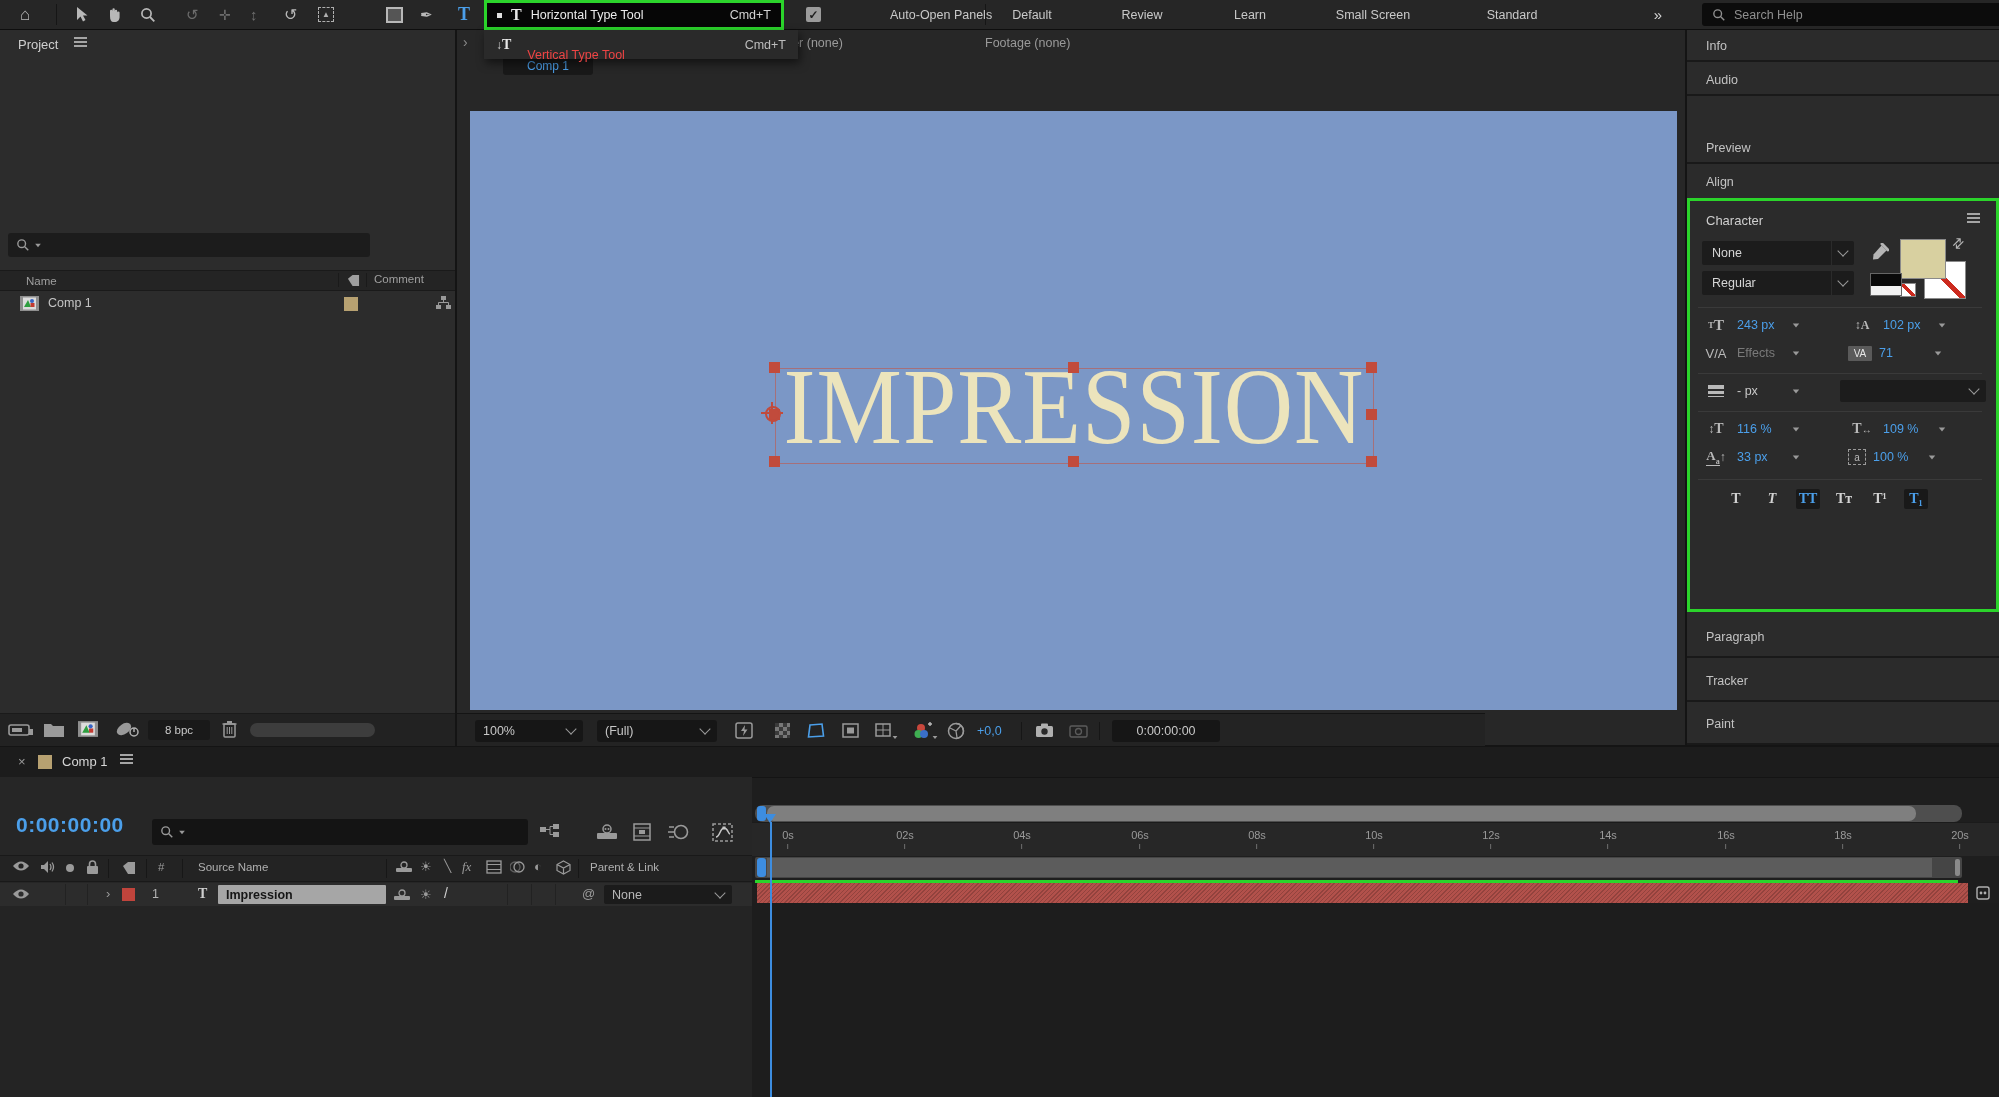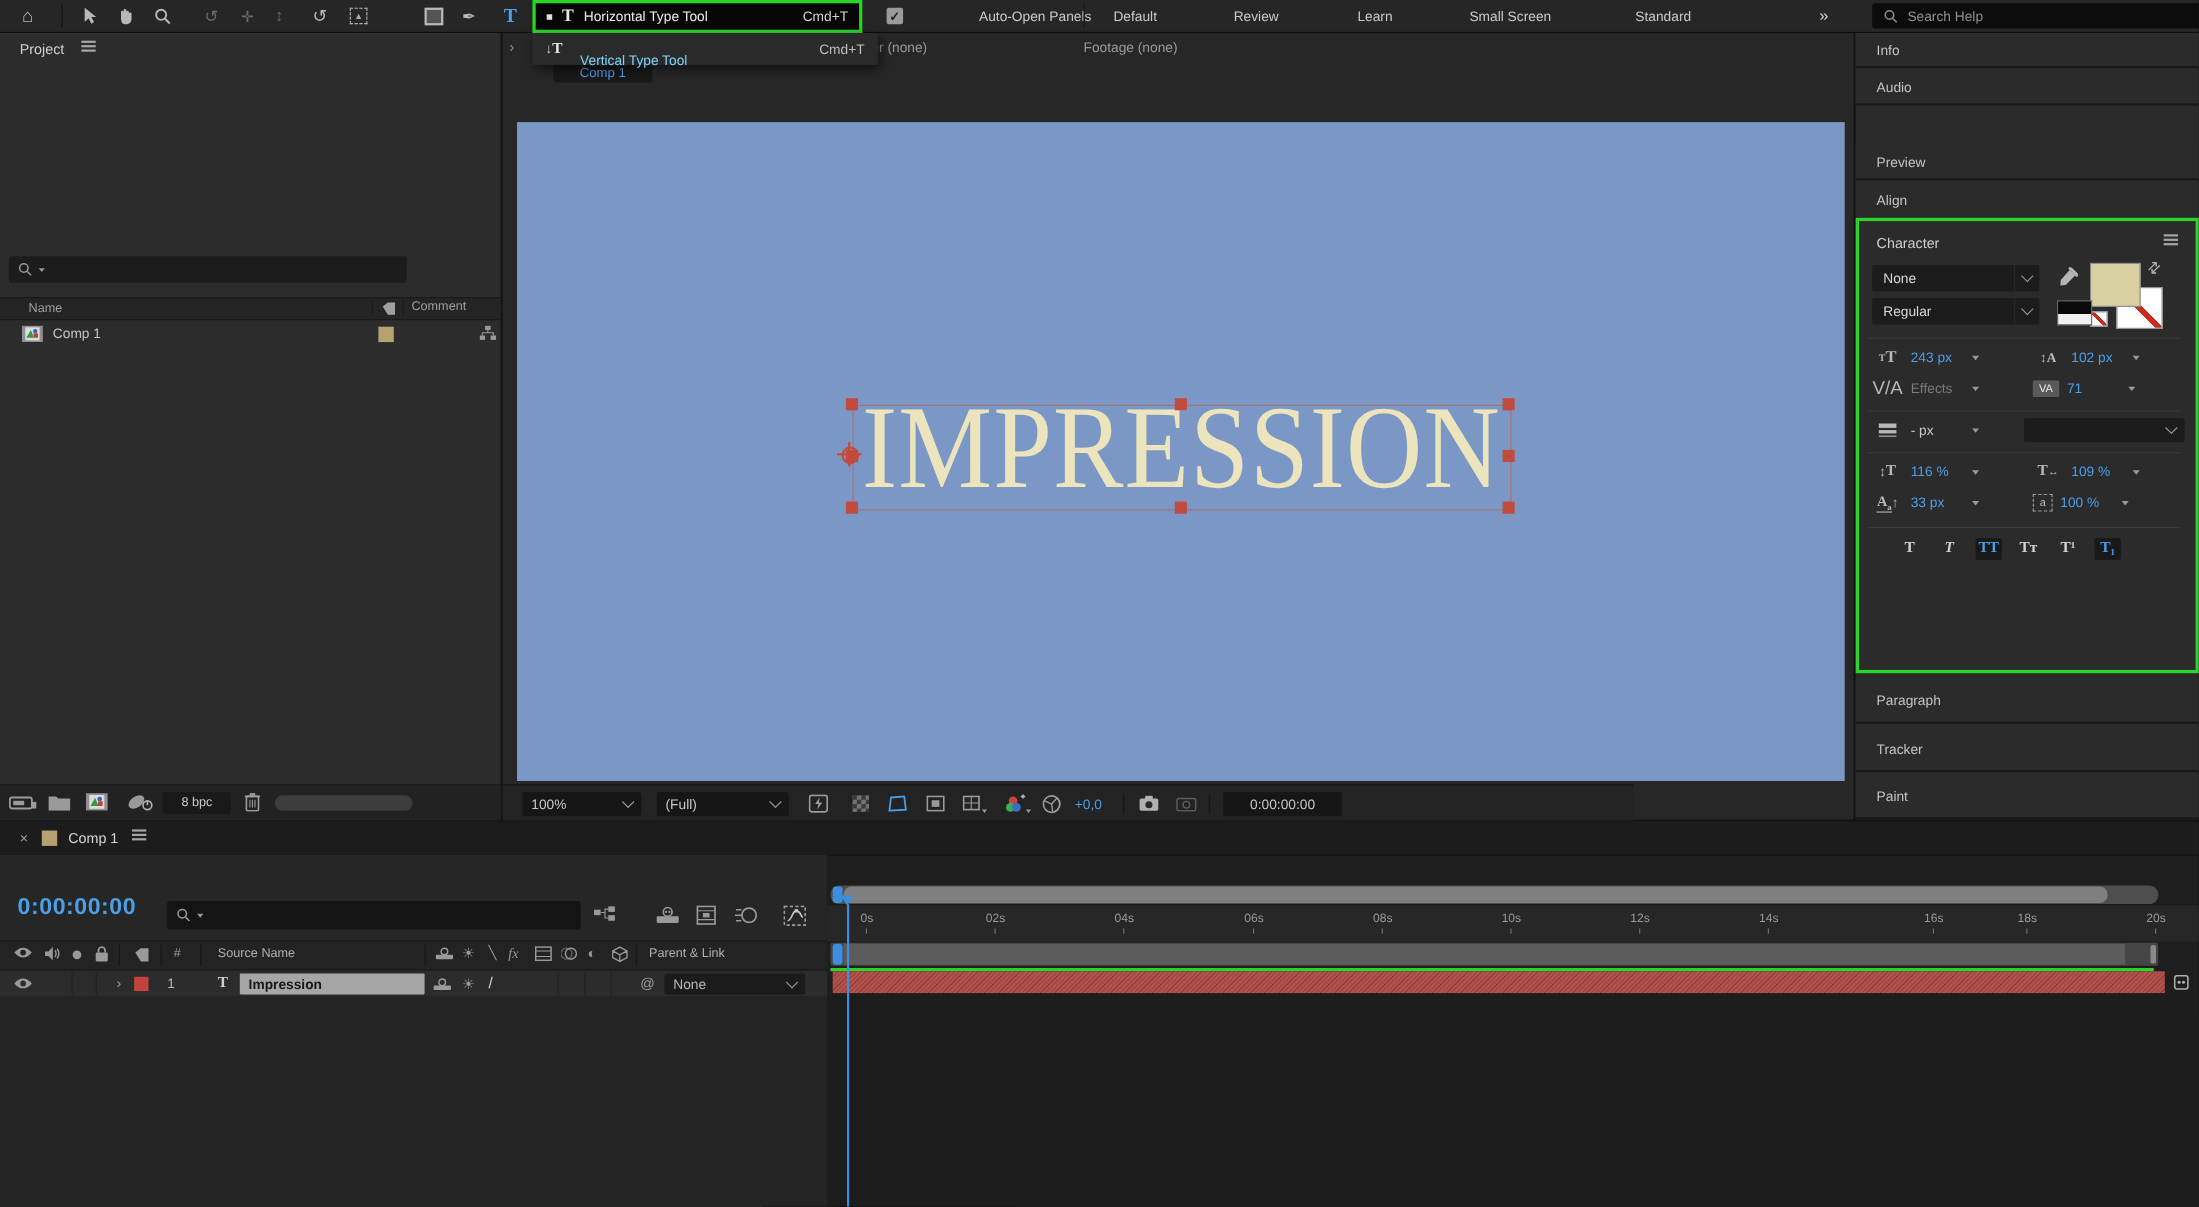--- a/index.html
+++ b/index.html
@@ -21,21 +21,21 @@
   .tool.dim{color:#6c6c6c;}
   .tsep{position:absolute;top:4px;width:1px;height:21px;background:#161616;}
   #tool-menu{left:484px;top:0;width:300px;z-index:60;}
   #menu-row1{height:24px;background:#060606;border:3px solid #2bd42b;display:flex;align-items:center;padding:0 10px;}
   #menu-row1 .bullet{width:5px;height:5px;background:#e0e0e0;margin-right:9px;}
   .menu-T{font-family:"Liberation Serif",serif;font-weight:bold;font-size:16px;color:#e8e8e8;margin-right:9px;}
   #menu-row1 .lbl{flex:1;color:#ececec;}
   #menu-row1 .sc{color:#d2d2d2;}
   #menu-row2{width:290px;height:29px;background:#2a2a2a;display:flex;align-items:center;padding:0 12px;
              box-shadow:2px 4px 10px rgba(0,0,0,.55);}
-  #menu-row2 .lbl{flex:1;color:#7dd3fc;margin-top:20px;}
+  #menu-row2 .lbl{flex:1;color:#ef4444;margin-top:20px;}
   #menu-row2 .sc{color:#bdbdbd;}
   .downT{font-size:12px;color:#cfcfcf;margin-right:7px;}
   #chk{left:806px;top:7px;width:15px;height:15px;background:#9b9b9b;border-radius:2px;
        color:#1e1e1e;font-size:12px;font-weight:bold;display:flex;align-items:center;justify-content:center;}
   .wslabel{position:absolute;top:0;height:29px;display:flex;align-items:center;color:#c9c9c9;transform:translateX(-50%);}
   #helpbox{left:1702px;top:3px;width:288px;height:23px;background:#0c0c0c;border-radius:3px;
            display:flex;align-items:center;gap:8px;padding:0 10px;color:#8f8f8f;}
 
   
   #project{left:0;top:30px;width:455px;height:715px;background:#2c2c2c;}
@@ -415,21 +415,21 @@
           </span>
         <span class="val">243 px</span>
         <span class="tri" style="transform:scale(.8);"></span>
       </div>
       <div class="ctrl" style="left:158px;top:114px;">
         <span class="cicon">↕<b style="font-family:'Liberation Serif',serif;font-size:12px;">A</b></span>
         <span class="val">102 px</span>
         <span class="tri" style="transform:scale(.8);"></span>
       </div>
       <div class="ctrl" style="left:12px;top:142px;">
-        <span class="cicon" style="font-size:17px;">V/A</span>
+        <span class="cicon" style="font-size:13px;">V/A</span>
         <span class="val gray">Effects</span>
         <span class="tri" style="transform:scale(.8);"></span>
       </div>
       <div class="ctrl" style="left:158px;top:142px;">
         <span class="cicon" style="background:#5a5a5a;color:#e8e8e8;width:24px;height:15px;font-size:10px;border-radius:1px;">VA</span>
         <span class="val">71</span>
         <span class="tri" style="transform:scale(.8);"></span>
       </div>
 
       <span class="hr" style="top:172px;"></span>
@@ -580,21 +580,21 @@
           <i></i>
         </span>
       <span class="rtick" style="left:739px;">
           <span>12s</span>
           <i></i>
         </span>
       <span class="rtick" style="left:856px;">
           <span>14s</span>
           <i></i>
         </span>
-      <span class="rtick" style="left:1006px;">
+      <span class="rtick" style="left:974px;">
           <span>16s</span>
           <i></i>
         </span>
       <span class="rtick" style="left:1091px;">
           <span>18s</span>
           <i></i>
         </span>
       <span class="rtick" style="left:1208px;">
           <span>20s</span>
           <i></i>

